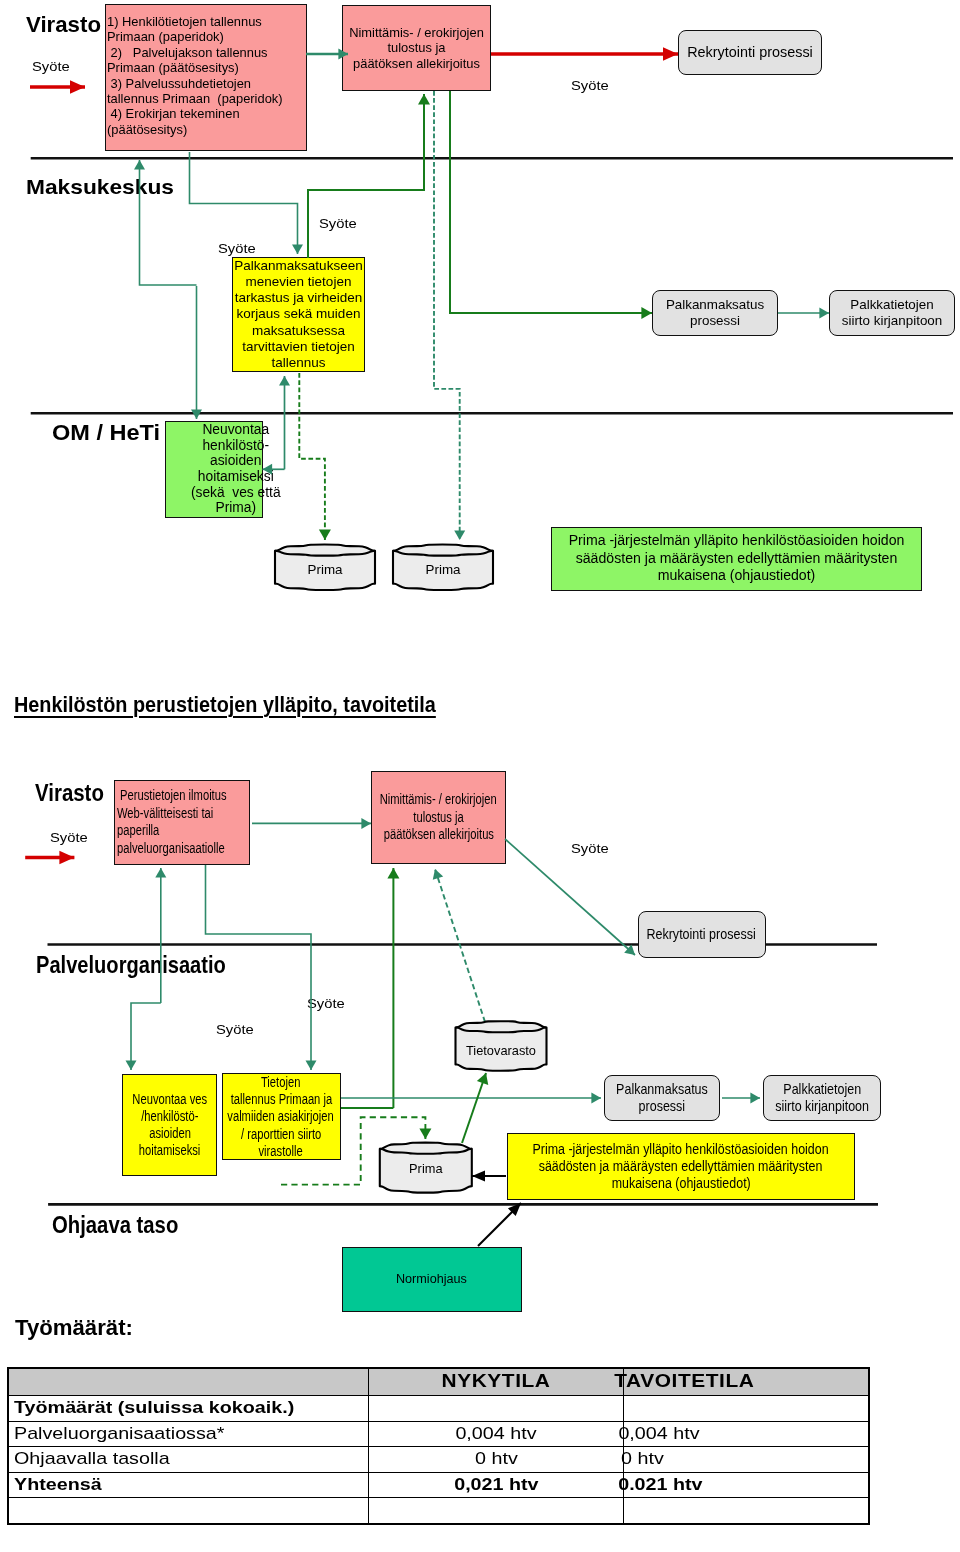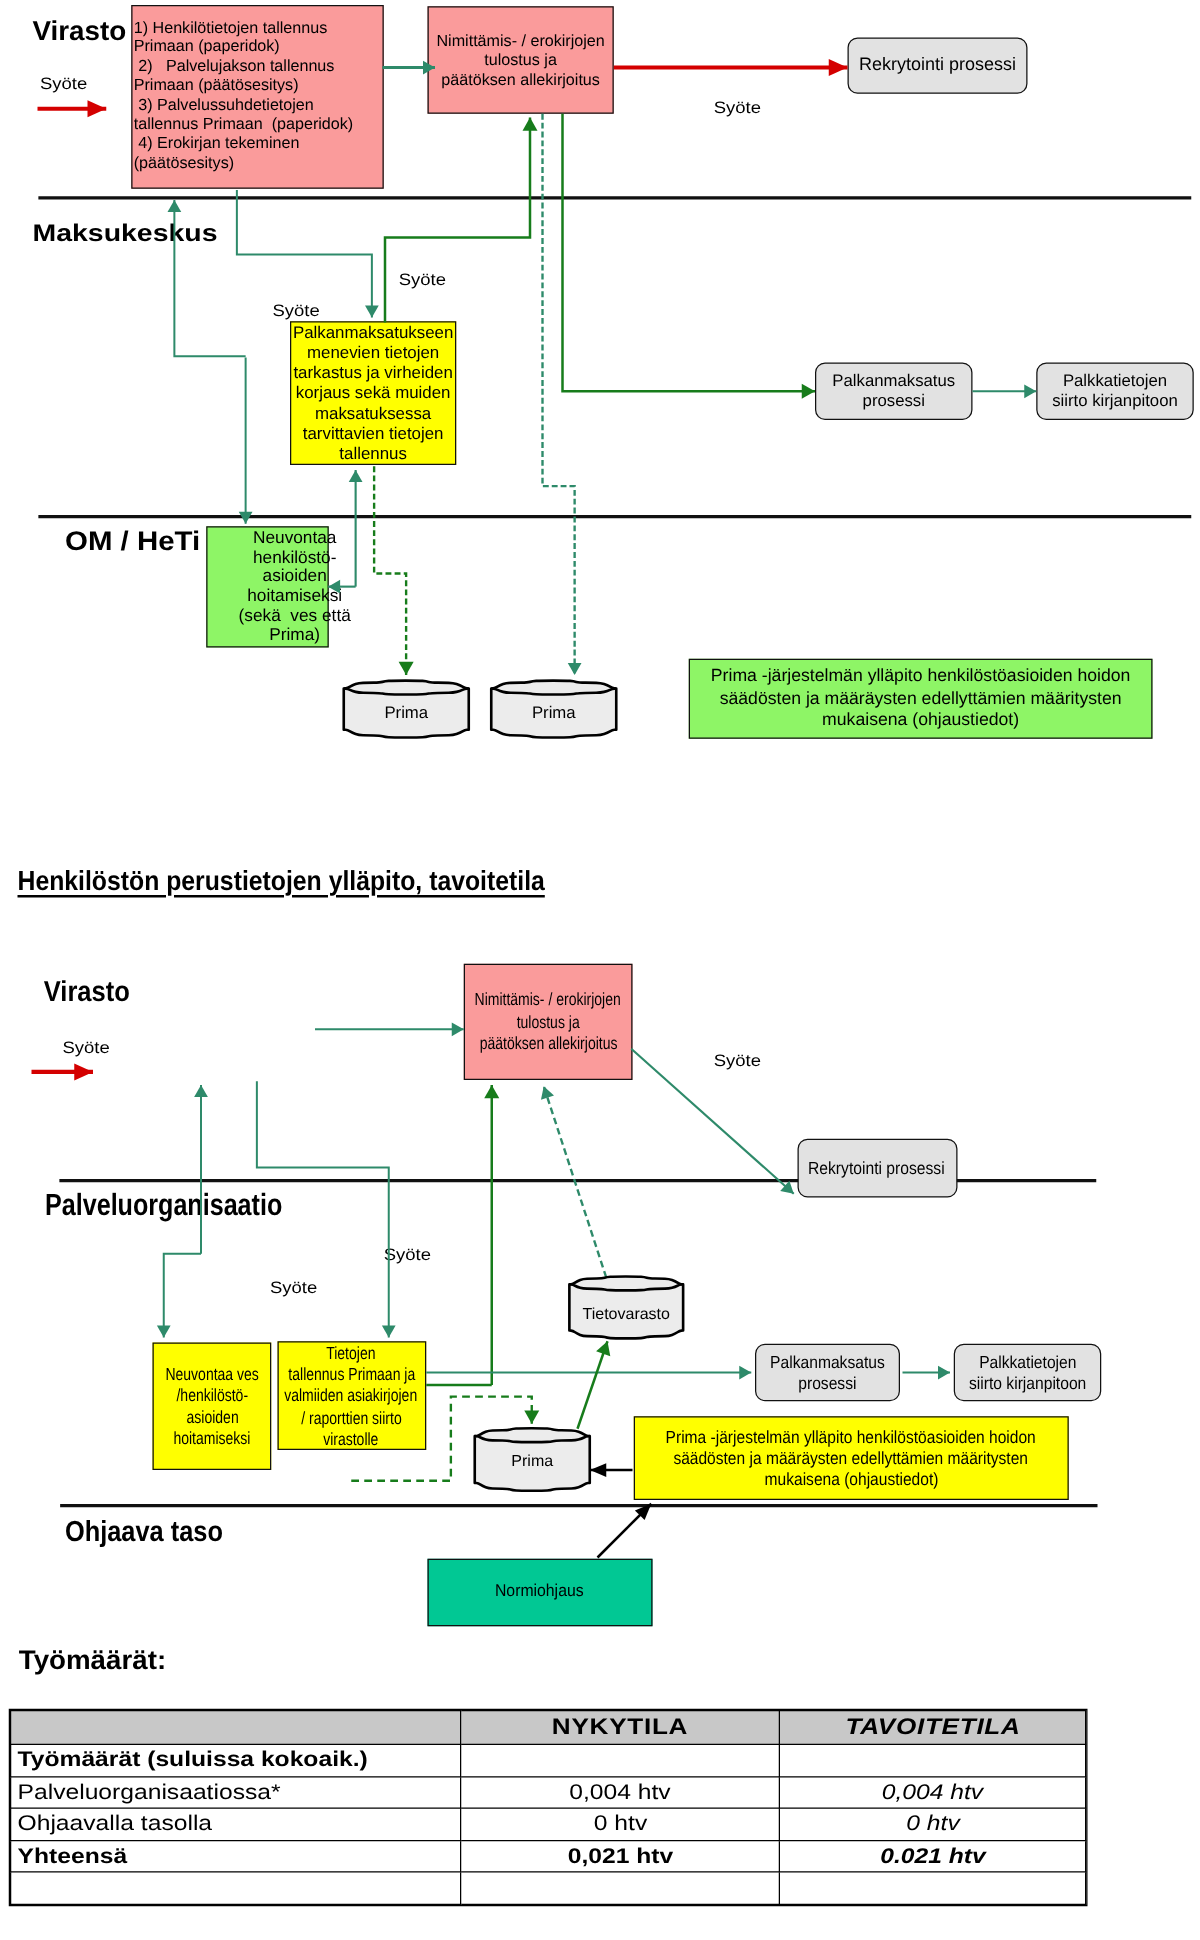--- a/index.html
+++ b/index.html
@@ -18,21 +18,21 @@
   .sect-title{position:absolute;white-space:nowrap;font-size:22px;font-weight:bold;text-decoration:underline;text-underline-offset:4px;text-decoration-thickness:1.6px;transform:scaleX(0.901);transform-origin:left top;}
   svg.ov{position:absolute;left:0;top:0;width:960px;height:1552px;overflow:visible;pointer-events:none;z-index:5;}
   svg.ov-under{position:absolute;left:0;top:0;width:960px;height:1552px;overflow:visible;pointer-events:none;z-index:0;}
   table.wl{position:absolute;border-collapse:collapse;table-layout:fixed;outline:1.6px solid #000;outline-offset:0px;}
   table.wl td{border:1.5px solid #000;font-size:17px;padding:0;height:24.5px;vertical-align:middle;}
   table.wl tr.hdrrow td{height:26.5px;margin-top:30px;}
   table.wl td > span{display:inline-block;transform:scaleX(1.16);transform-origin:left center;white-space:nowrap;}
   table.wl td.c1 > span, table.wl td.c2 > span{transform-origin:center center;}
   .wl .c0{width:353px;text-align:left;padding-left:5px;}
   .wl .c1{width:253px;text-align:center;}
-  .wl .c2{width:243px;text-align:center;font-style:italic;}
+  .wl .c2{width:243px;}
   .wl .hdr{background:#c8c8c8;font-weight:bold;font-size:18px;letter-spacing:.5px;}
   .wl .b{font-weight:bold;}
   .wl-title{position:absolute;font-size:21.6px;font-weight:bold;white-space:nowrap;transform:scaleX(1.027);transform-origin:left top;}
 </style>
 </head>
 <body>
 
 <div id="stage">
 <svg class="ov-under" viewBox="0 0 960 1552">
       <path d="M 30.7,158.3 L 953,158.3" stroke="#111" stroke-width="2.6" fill="none"></path>
@@ -143,20 +143,26 @@
 <div class="cyl-lbl" style="left:275px;top:562px;width:100px;text-align:center;font-size:13.4px;z-index:9;">Prima</div>
 <div class="cyl-lbl" style="left:393px;top:562px;width:100px;text-align:center;font-size:13.4px;z-index:9;">Prima</div>
 <div class="lane-label" style="left:25.6px;top:11.5px;font-size:21.8px;transform:scaleX(1.02);">Virasto</div>
 <div class="lane-label" style="left:25.8px;top:177px;font-size:19.3px;transform:scaleX(1.18);">Maksukeskus</div>
 <div class="lane-label" style="left:51.5px;top:419.5px;font-size:21.6px;transform:scaleX(1.09);">OM / HeTi</div>
 <div class="ilbl" style="left:32px;top:59px;">Syöte</div>
 <div class="ilbl" style="left:571px;top:78px;">Syöte</div>
 <div class="ilbl" style="left:318.7px;top:215.5px;">Syöte</div>
 <div class="ilbl" style="left:218.3px;top:241.4px;">Syöte</div>
 <div class="sect-title" style="left:14px;top:692px;">Henkilöstön perustietojen ylläpito, tavoitetila</div>
+<div class="box pink" style="left:114.4px;top:779.6px;width:136px;height:85px;font-size:14.0px;line-height:17.5px;align-items:flex-start;padding-left:2px;text-align:left;">
+<div style="transform:scaleX(0.8);transform-origin:left center;"> Perustietojen ilmoitus</div>
+<div style="transform:scaleX(0.8);transform-origin:left center;">Web-välitteisesti tai</div>
+<div style="transform:scaleX(0.8);transform-origin:left center;">paperilla</div>
+<div style="transform:scaleX(0.8);transform-origin:left center;">palveluorganisaatiolle</div>
+</div>
 <div class="box pink" style="left:371px;top:770.8px;width:135px;height:93px;font-size:14.0px;line-height:17.6px;">
 <div style="transform:scaleX(0.8);transform-origin:center center;">Nimittämis- / erokirjojen</div>
 <div style="transform:scaleX(0.8);transform-origin:center center;">tulostus ja</div>
 <div style="transform:scaleX(0.8);transform-origin:center center;">päätöksen allekirjoitus</div>
 </div>
 <div class="box grey" style="left:637.5px;top:911px;width:128px;height:46.5px;font-size:14.0px;line-height:1.2;">
 <div style="transform:scaleX(0.895);transform-origin:center center;">Rekrytointi prosessi</div>
 </div>
 <div class="box yellow" style="left:122.3px;top:1074px;width:95px;height:102px;font-size:14.0px;line-height:17.1px;">
 <div style="transform:scaleX(0.8);transform-origin:center center;">Neuvontaa ves</div>
@@ -177,21 +183,21 @@
 </div>
 <div class="box grey" style="left:763px;top:1074.5px;width:118px;height:46.5px;font-size:13.9px;line-height:16.6px;">
 <div style="transform:scaleX(0.9);transform-origin:center center;">Palkkatietojen</div>
 <div style="transform:scaleX(0.9);transform-origin:center center;">siirto kirjanpitoon</div>
 </div>
 <div class="box yellow" style="left:506.9px;top:1133.4px;width:348px;height:67px;font-size:14.0px;line-height:17.0px;">
 <div style="transform:scaleX(0.889);transform-origin:center center;">Prima -järjestelmän ylläpito henkilöstöasioiden hoidon</div>
 <div style="transform:scaleX(0.889);transform-origin:center center;">säädösten ja määräysten edellyttämien määritysten</div>
 <div style="transform:scaleX(0.889);transform-origin:center center;">mukaisena (ohjaustiedot)</div>
 </div>
-<div class="box teal" style="left:341.7px;top:1246.7px;width:180px;height:54px;font-size:13.7px;line-height:1.2;">
+<div class="box teal" style="left:341.7px;top:1246.7px;width:180px;height:65px;font-size:13.7px;line-height:1.2;">
 <div style="transform:scaleX(0.923);transform-origin:center center;">Normiohjaus</div>
 </div>
 <div class="cyl-lbl" style="left:455.5px;top:1042.5px;width:91px;text-align:center;font-size:12.8px;z-index:9;">Tietovarasto</div>
 <div class="cyl-lbl" style="left:379.8px;top:1160.7px;width:92px;text-align:center;font-size:12.8px;z-index:9;">Prima</div>
 <div class="lane-label" style="left:34.9px;top:780px;font-size:23px;transform:scaleX(0.888);">Virasto</div>
 <div class="lane-label" style="left:35.5px;top:950.5px;font-size:24.5px;transform:scaleX(0.82);">Palveluorganisaatio</div>
 <div class="lane-label" style="left:52px;top:1211.5px;font-size:23.2px;transform:scaleX(0.875);">Ohjaava taso</div>
 <div class="ilbl" style="left:49.5px;top:829.5px;">Syöte</div>
 <div class="ilbl" style="left:571px;top:841px;">Syöte</div>
 <div class="ilbl" style="left:307px;top:995.6px;">Syöte</div>

